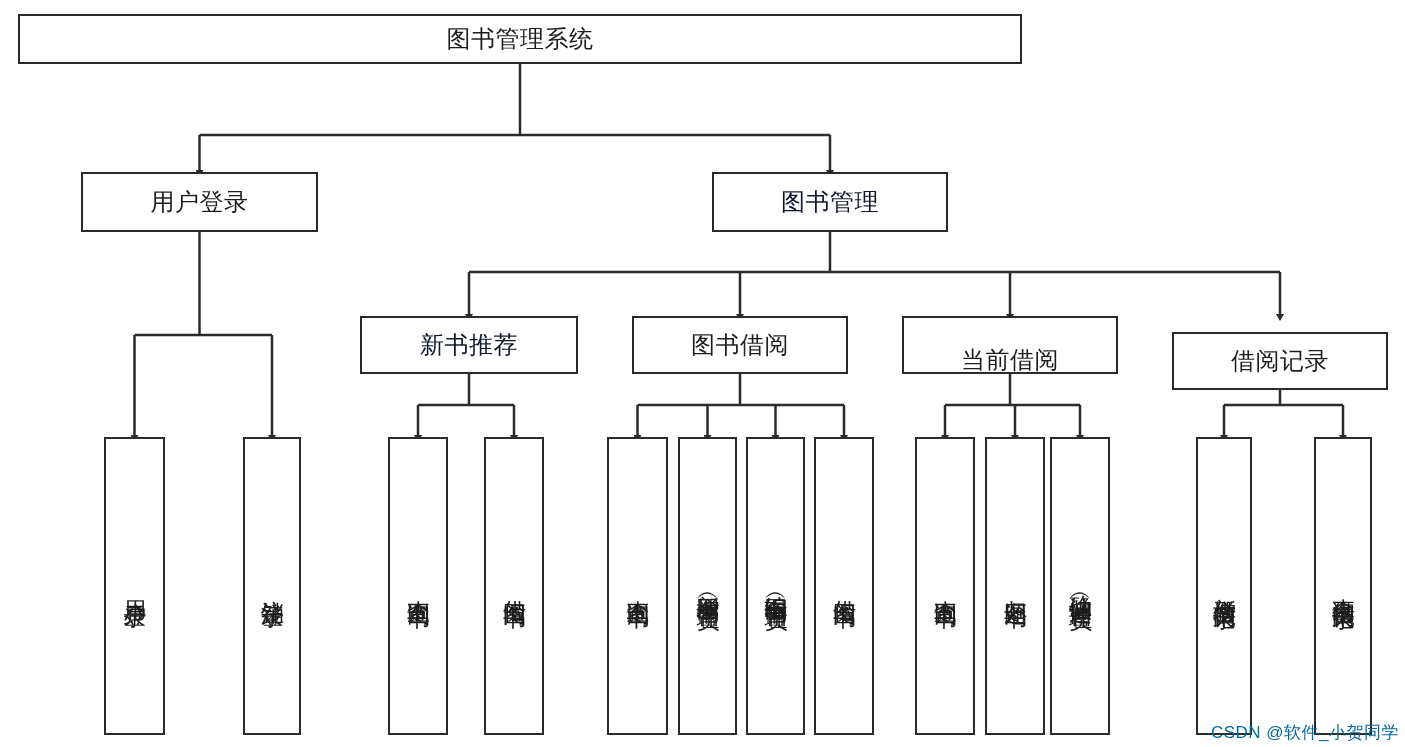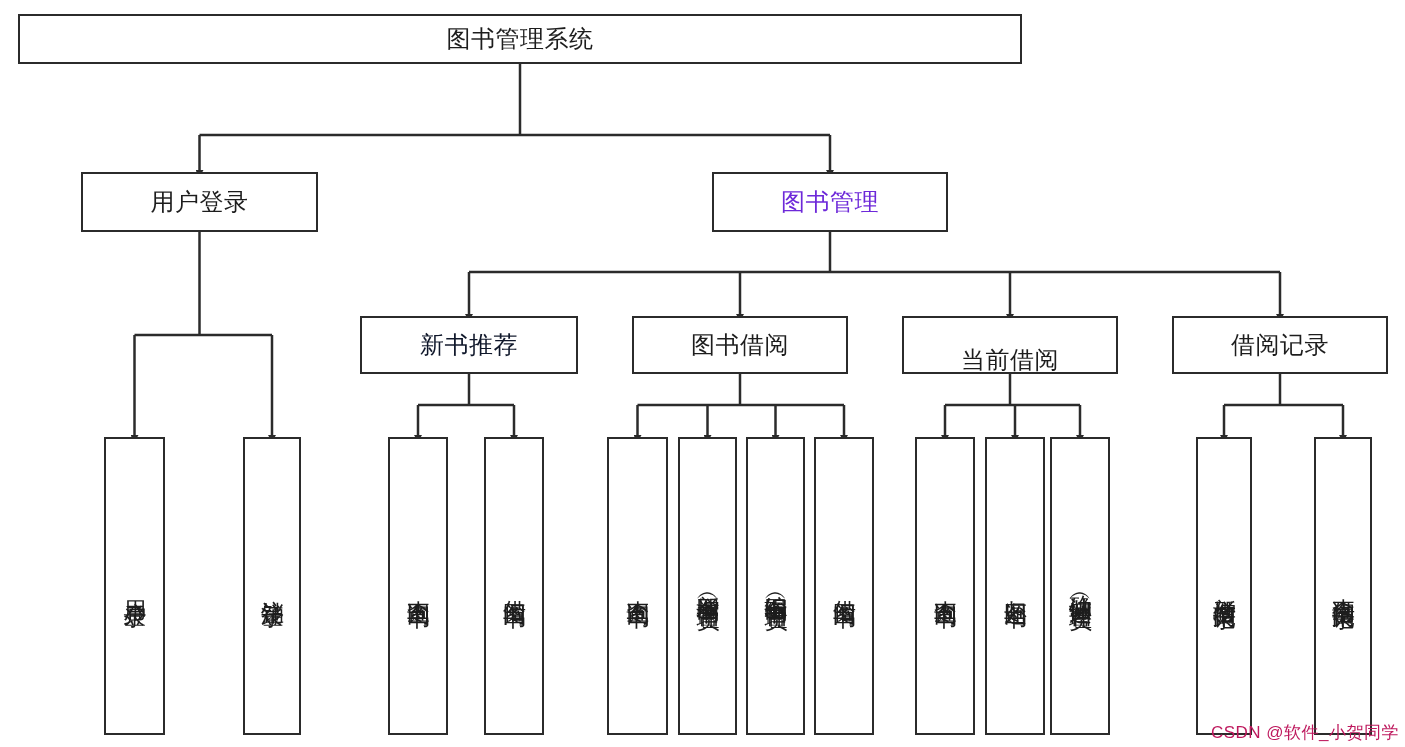--- a/index.html
+++ b/index.html
@@ -55,21 +55,21 @@
   .node-box.root .node-label,
   .node-box.level1 .node-label,
   .node-box.level2 .node-label {
     font-size: 24px;
   }
   #watermark {
     position: absolute;
     right: 6px;
     bottom: 3px;
     font-size: 17px;
-    color: #be185d;
+    color: #0369a1;
     letter-spacing: 0.5px;
     white-space: nowrap;
     pointer-events: none;
   }
 </style>
 </head>
 <body>
 
 <div id="canvas">
   <svg id="diagram-svg" viewBox="0 0 1405 747" xmlns="http://www.w3.org/2000/svg">
@@ -113,32 +113,32 @@
       <line x1="1343" y1="405" x2="1343" y2="436" stroke="#2b2b2b" stroke-width="2.5" marker-end="url(#arrowhead)"></line>
     </svg>
   <div id="nodes-layer">
       <div class="node-box root" style="left: 18px; top: 14px; width: 1004px; height: 50px; border-color: rgb(43, 43, 43);">
         <span class="node-label" style="color: rgb(29, 29, 29);">图书管理系统</span>
       </div>
       <div class="node-box level1" style="left: 81px; top: 172px; width: 237px; height: 60px; border-color: rgb(43, 43, 43);">
         <span class="node-label" style="color: rgb(29, 29, 29);">用户登录</span>
       </div>
       <div class="node-box level1" style="left: 712px; top: 172px; width: 236px; height: 60px; border-color: rgb(43, 43, 43);">
-        <span class="node-label" style="color: #6d28d9;">图书管理</span>
+        <span class="node-label" style="color: #0f172a;">图书管理</span>
       </div>
       <div class="node-box level2" style="left: 360px; top: 316px; width: 218px; height: 58px; border-color: rgb(43, 43, 43);">
         <span class="node-label" style="color: #0f172a;">新书推荐</span>
       </div>
       <div class="node-box level2" style="left: 632px; top: 316px; width: 216px; height: 58px; border-color: rgb(43, 43, 43);">
         <span class="node-label" style="color: rgb(29, 29, 29);">图书借阅</span>
       </div>
       <div class="node-box level2" style="left: 902px; top: 316px; width: 216px; height: 58px; border-color: rgb(43, 43, 43);">
         <span class="node-label" style="color: rgb(29, 29, 29); margin-top: 30px;">当前借阅</span>
       </div>
-      <div class="node-box level2" style="left: 1172px; top: 316px; width: 216px; height: 58px; border-color: rgb(43, 43, 43);">
+      <div class="node-box level2" style="left: 1172px; top: 332px; width: 216px; height: 58px; border-color: rgb(43, 43, 43);">
         <span class="node-label" style="color: rgb(29, 29, 29);">借阅记录</span>
       </div>
       <div class="node-box leaf vertical" style="left: 104px; top: 437px; width: 61px; height: 298px; border-color: rgb(43, 43, 43);">
         <span class="node-label" style="color: rgb(29, 29, 29);">用户登录</span>
       </div>
       <div class="node-box leaf vertical" style="left: 243px; top: 437px; width: 58px; height: 298px; border-color: rgb(43, 43, 43);">
         <span class="node-label" style="color: rgb(29, 29, 29);">注销登录</span>
       </div>
       <div class="node-box leaf vertical" style="left: 388px; top: 437px; width: 60px; height: 298px; border-color: rgb(43, 43, 43);">
         <span class="node-label" style="color: rgb(29, 29, 29);">查询图书</span>

